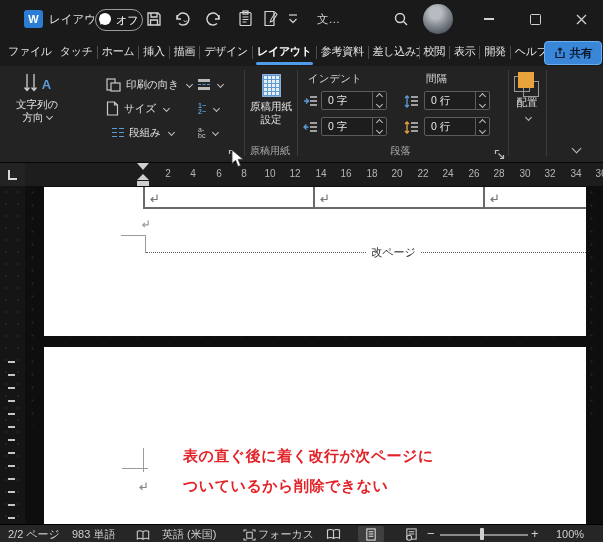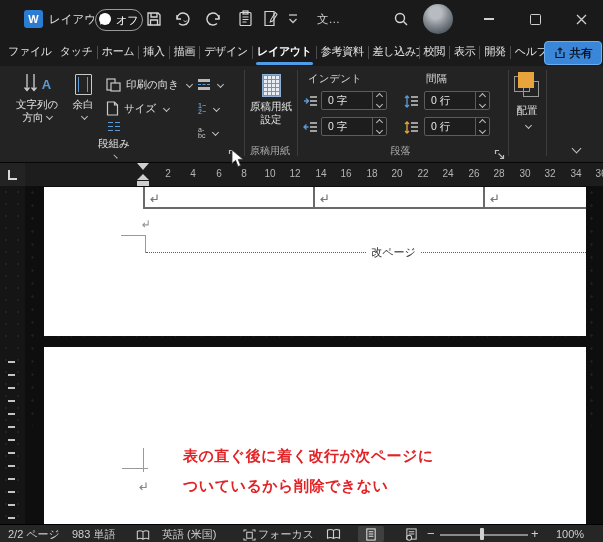--- a/index.html
+++ b/index.html
@@ -221,27 +221,20 @@
               <path d="M4 1 v16 M1.5 14.5 L4 17.5 L6.5 14.5"></path>
               <path d="M11 1 v16 M8.5 14.5 L11 17.5 L13.5 14.5"></path>
             </g>
           </svg>
         <span style="color:#5b9bd5;font-weight:bold;font-size:13px;">A</span>
       </div>
       <div>文字列の</div>
       <div><span>方向</span><span class="chev"></span></div>
     </div>
 
-    <div class="bigbtn" style="left:63px;top:4px;width:40px;">
-      <div style="height:28px;display:flex;align-items:center;justify-content:center;">
-        <span class="marginsicon"></span>
-      </div>
-      <div>余白</div>
-      <div><span class="chev"></span></div>
-    </div>
 
     <div class="medbtn" style="left:106px;top:8px;">
       <svg width="15" height="14" viewBox="0 0 15 14">
           <g fill="none" stroke="#c9c9c9" stroke-width="1.2">
             <rect x="1" y="1" width="8" height="11"></rect>
             <rect x="5" y="5" width="9" height="8" fill="#232323"></rect>
           </g>
         </svg>
       <span>印刷の向き</span>
       <span class="chev"></span>
@@ -249,21 +242,21 @@
     <div class="medbtn" style="left:106px;top:32px;">
       <svg width="13" height="15" viewBox="0 0 13 15">
           <g fill="none" stroke="#c9c9c9" stroke-width="1.2">
             <path d="M1.5 1 h7 l3 3 v10 h-10 z"></path>
             <path d="M8.5 1 v3 h3"></path>
           </g>
         </svg>
       <span>サイズ</span>
       <span class="chev"></span>
     </div>
-    <div class="medbtn" style="left:98px;top:56px;flex-direction:column;">
+    <div class="medbtn" style="left:112px;top:56px;">
       <span class="colicon">
           <i></i>
           <i></i>
         </span>
       <span>段組み</span>
       <span class="chev"></span>
     </div>
 
     <div class="medbtn" style="left:198px;top:8px;">
       <span class="brkicon">
@@ -377,21 +370,21 @@
         </svg>
     </div>
     <div class="rsep" style="left:508px;"></div>
 
     <div class="bigbtn" style="left:511px;top:6px;width:32px;">
       <div class="arrangeicon">
           <span class="back"></span>
           <span class="back2"></span>
           <span class="front"></span>
         </div>
-      <div style="margin-top:8px;">配置</div>
+      <div style="margin-top:0;">配置</div>
       <div style="margin-top:3px;"><span class="chev"></span></div>
     </div>
     <div class="rsep" style="left:546px;"></div>
     <div class="abs" style="left:570px;top:74px;">
       <span class="chev" style="width:6px;height:6px;"></span>
     </div>
   </div>
 
   <div class="tabselector">
     <div class="tabL"></div>

